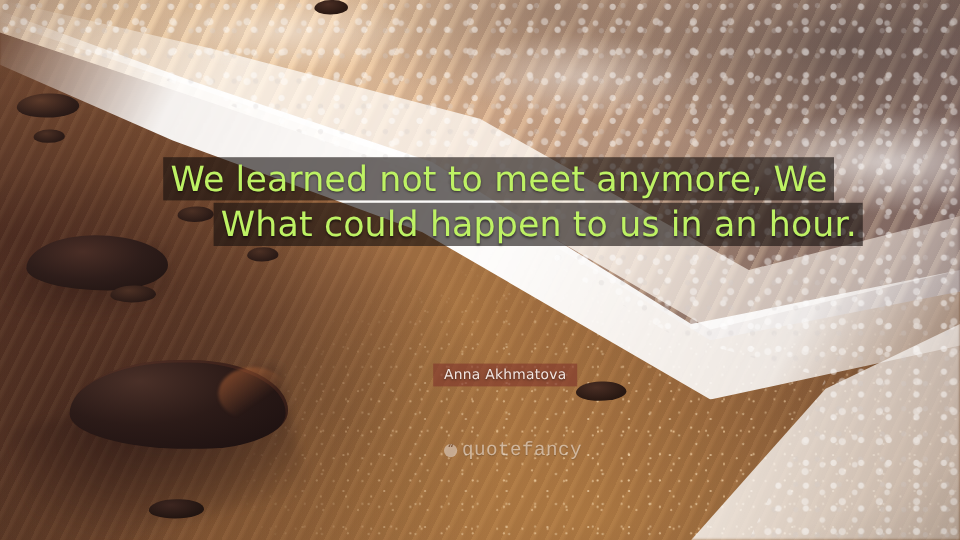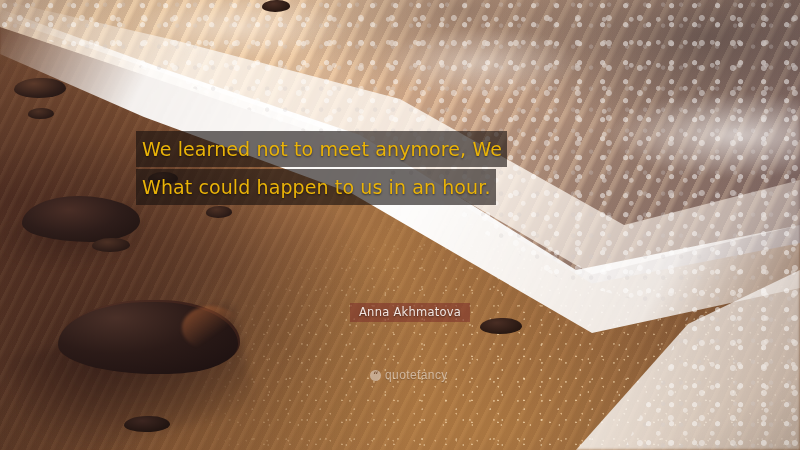--- a/index.html
+++ b/index.html
@@ -230,38 +230,38 @@
     position: absolute;
     left: 136px;
     top: 131px;
     width: 534px;
     display: flex;
     flex-direction: column;
     align-items: flex-start;
   }
   .quote-line {
     display: inline-block;
-    color: #eab308;
+    color: #bef264;
     font-family: "DejaVu Sans", sans-serif;
-    font-size: 19px;
+    font-size: 29px;
     font-weight: 400;
     line-height: 36px;
     letter-spacing: 0.1px;
     padding: 0 5px 0 6px;
     margin-bottom: 2px;
     background: rgba(22, 16, 14, 0.62);
     white-space: nowrap;
     text-shadow: 0 1px 2px rgba(0,0,0,0.55);
   }
-  .quote-line:last-child { margin-bottom: 0; }
+  .quote-line:last-child { margin-bottom: 0; margin-left: 42px; }
 
   
   #author-badge {
     position: absolute;
-    left: 350px;
+    left: 361px;
     top: 303px;
     padding: 2px 9px 3px 9px;
     background: rgba(128, 52, 44, 0.60);
     color: #f2e6e2;
     font-family: "DejaVu Sans", sans-serif;
     font-size: 11.5px;
     letter-spacing: 0.25px;
     line-height: 14px;
     white-space: nowrap;
     text-shadow: 0 1px 2px rgba(0,0,0,0.5);
@@ -285,22 +285,22 @@
     color: #6b4a38;
     font-family: "DejaVu Serif", serif;
     font-size: 9px;
     font-weight: 700;
     line-height: 11px;
     text-align: center;
     letter-spacing: -0.5px;
   }
   #watermark .wm-text {
     color: rgba(240, 232, 226, 0.92);
-    font-family: Liberation Sans, sans-serif;
-    font-size: 12px;
+    font-family: Liberation Mono, monospace;
+    font-size: 16px;
     letter-spacing: 0.4px;
     line-height: 12px;
     text-shadow: 0 1px 1px rgba(0,0,0,0.35);
   }
 </style>
 </head>
 <body>
 
 <div id="poster">
 

